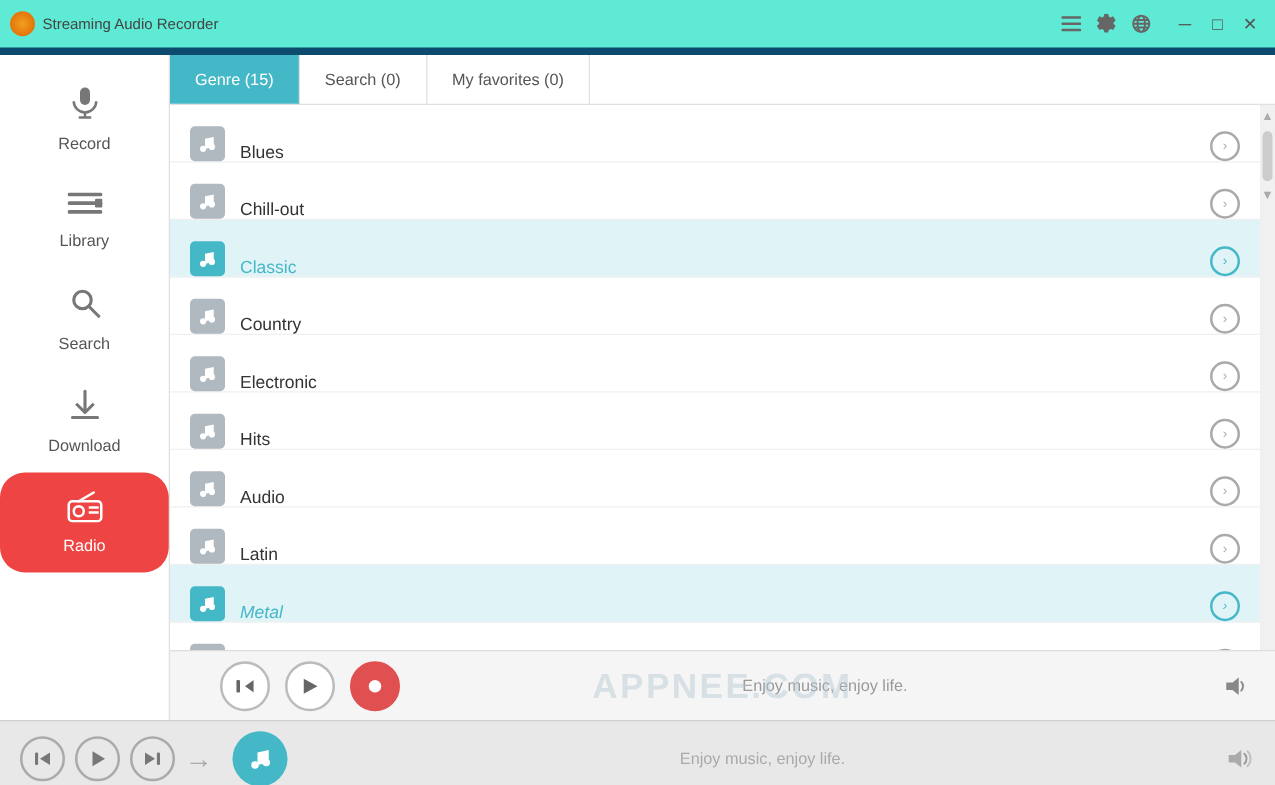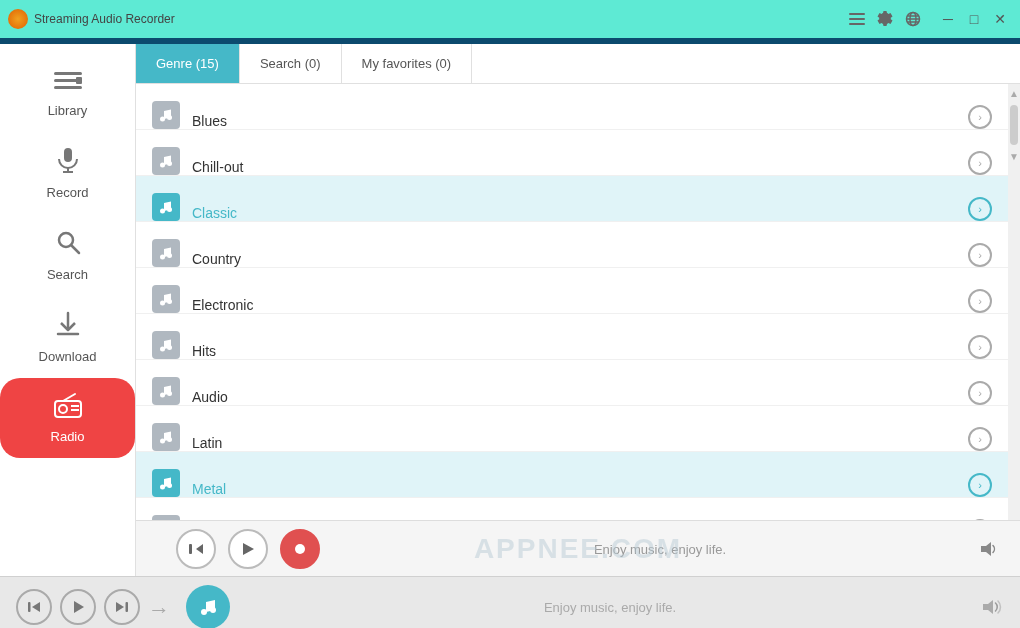--- a/index.html
+++ b/index.html
@@ -137,20 +137,21 @@
       height: 46px;
       padding: 0 16px;
       border-bottom: 1px solid #f0f0f0;
       cursor: pointer;
     }
     .genre-item.selected {
       background: #e0f4f8;
     }
     .genre-item.active-play {
       background: #e0f4f8;
+      font-style: italic;
     }
     .genre-icon {
       width: 28px; height: 28px;
       border-radius: 4px;
       display: flex; align-items: center; justify-content: center;
       margin-right: 12px;
       font-size: 14px;
       flex-shrink: 0;
     }
     .genre-icon.normal {
@@ -326,39 +327,39 @@
     <div class="title-bar-btn">□</div>
     <div class="title-bar-btn close">✕</div>
   </div>
 </div>
 
 <div class="app-body">
 
   <div class="sidebar">
     <div class="sidebar-item">
       <div class="sidebar-icon">
+        <svg width="28" height="28" viewBox="0 0 28 28" fill="none">
+          <rect x="10" y="2" width="8" height="14" rx="4" fill="#777"></rect>
+          <path d="M5 13a9 9 0 0 0 18 0" stroke="#777" stroke-width="2" fill="none"></path>
+          <line x1="14" y1="22" x2="14" y2="26" stroke="#777" stroke-width="2"></line>
+          <line x1="9" y1="26" x2="19" y2="26" stroke="#777" stroke-width="2"></line>
+        </svg>
+      </div>
+      <span class="sidebar-label">Record</span>
+    </div>
+    <div class="sidebar-item">
+      <div class="sidebar-icon">
         <svg width="28" height="20" viewBox="0 0 28 20" fill="#777">
           <rect x="0" y="0" width="28" height="3" rx="1.5"></rect>
           <rect x="0" y="7" width="28" height="3" rx="1.5"></rect>
           <rect x="0" y="14" width="28" height="3" rx="1.5"></rect>
           <rect x="22" y="5" width="6" height="7" rx="1" fill="#777"></rect>
         </svg>
       </div>
       <span class="sidebar-label">Library</span>
-    </div>
-    <div class="sidebar-item">
-      <div class="sidebar-icon">
-        <svg width="28" height="28" viewBox="0 0 28 28" fill="none">
-          <rect x="10" y="2" width="8" height="14" rx="4" fill="#777"></rect>
-          <path d="M5 13a9 9 0 0 0 18 0" stroke="#777" stroke-width="2" fill="none"></path>
-          <line x1="14" y1="22" x2="14" y2="26" stroke="#777" stroke-width="2"></line>
-          <line x1="9" y1="26" x2="19" y2="26" stroke="#777" stroke-width="2"></line>
-        </svg>
-      </div>
-      <span class="sidebar-label">Record</span>
     </div>
     <div class="sidebar-item">
       <div class="sidebar-icon">
         <svg width="28" height="28" viewBox="0 0 28 28" fill="none">
           <circle cx="12" cy="12" r="7" stroke="#777" stroke-width="2.5"></circle>
           <line x1="17" y1="17" x2="25" y2="25" stroke="#777" stroke-width="2.5" stroke-linecap="round"></line>
         </svg>
       </div>
       <span class="sidebar-label">Search</span>
     </div>

